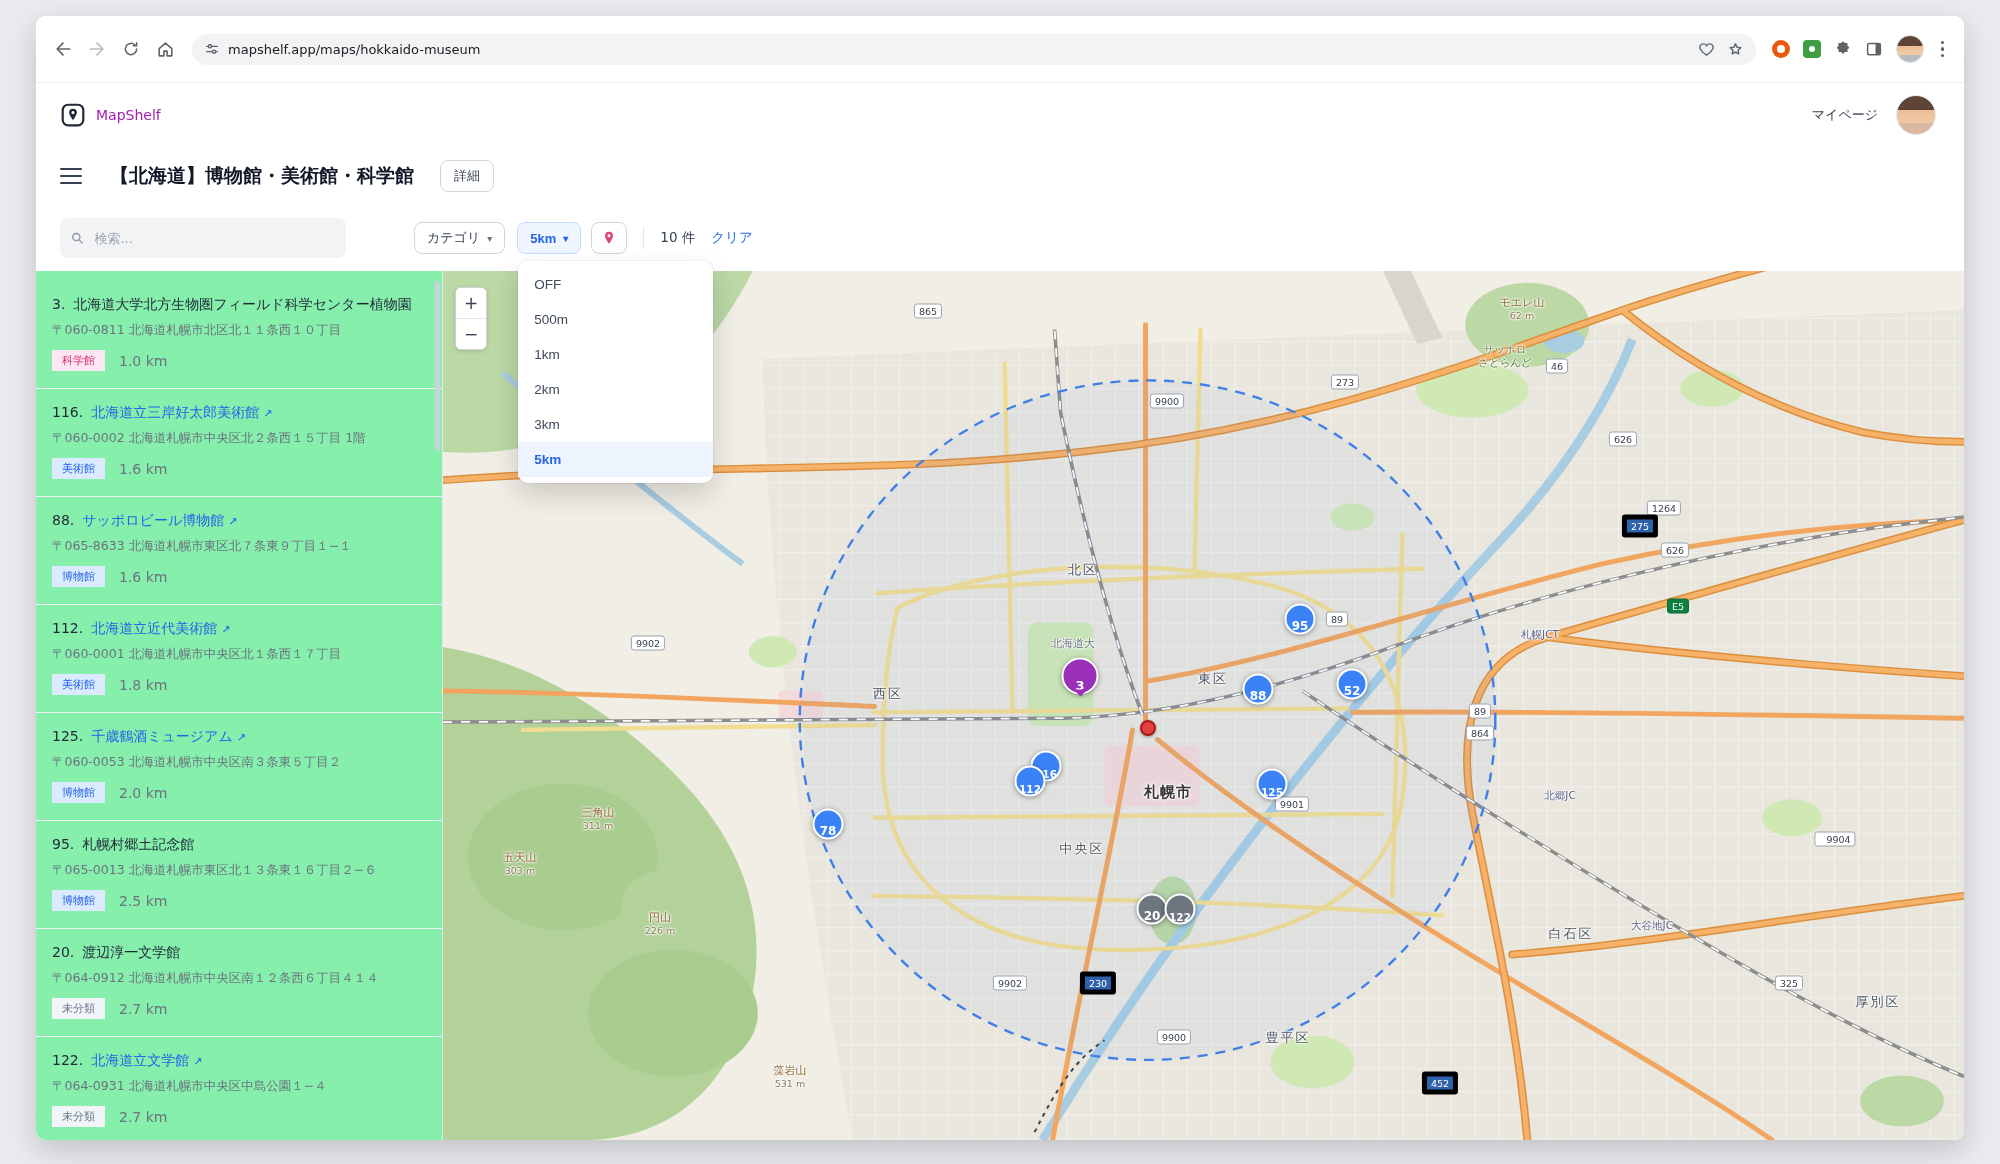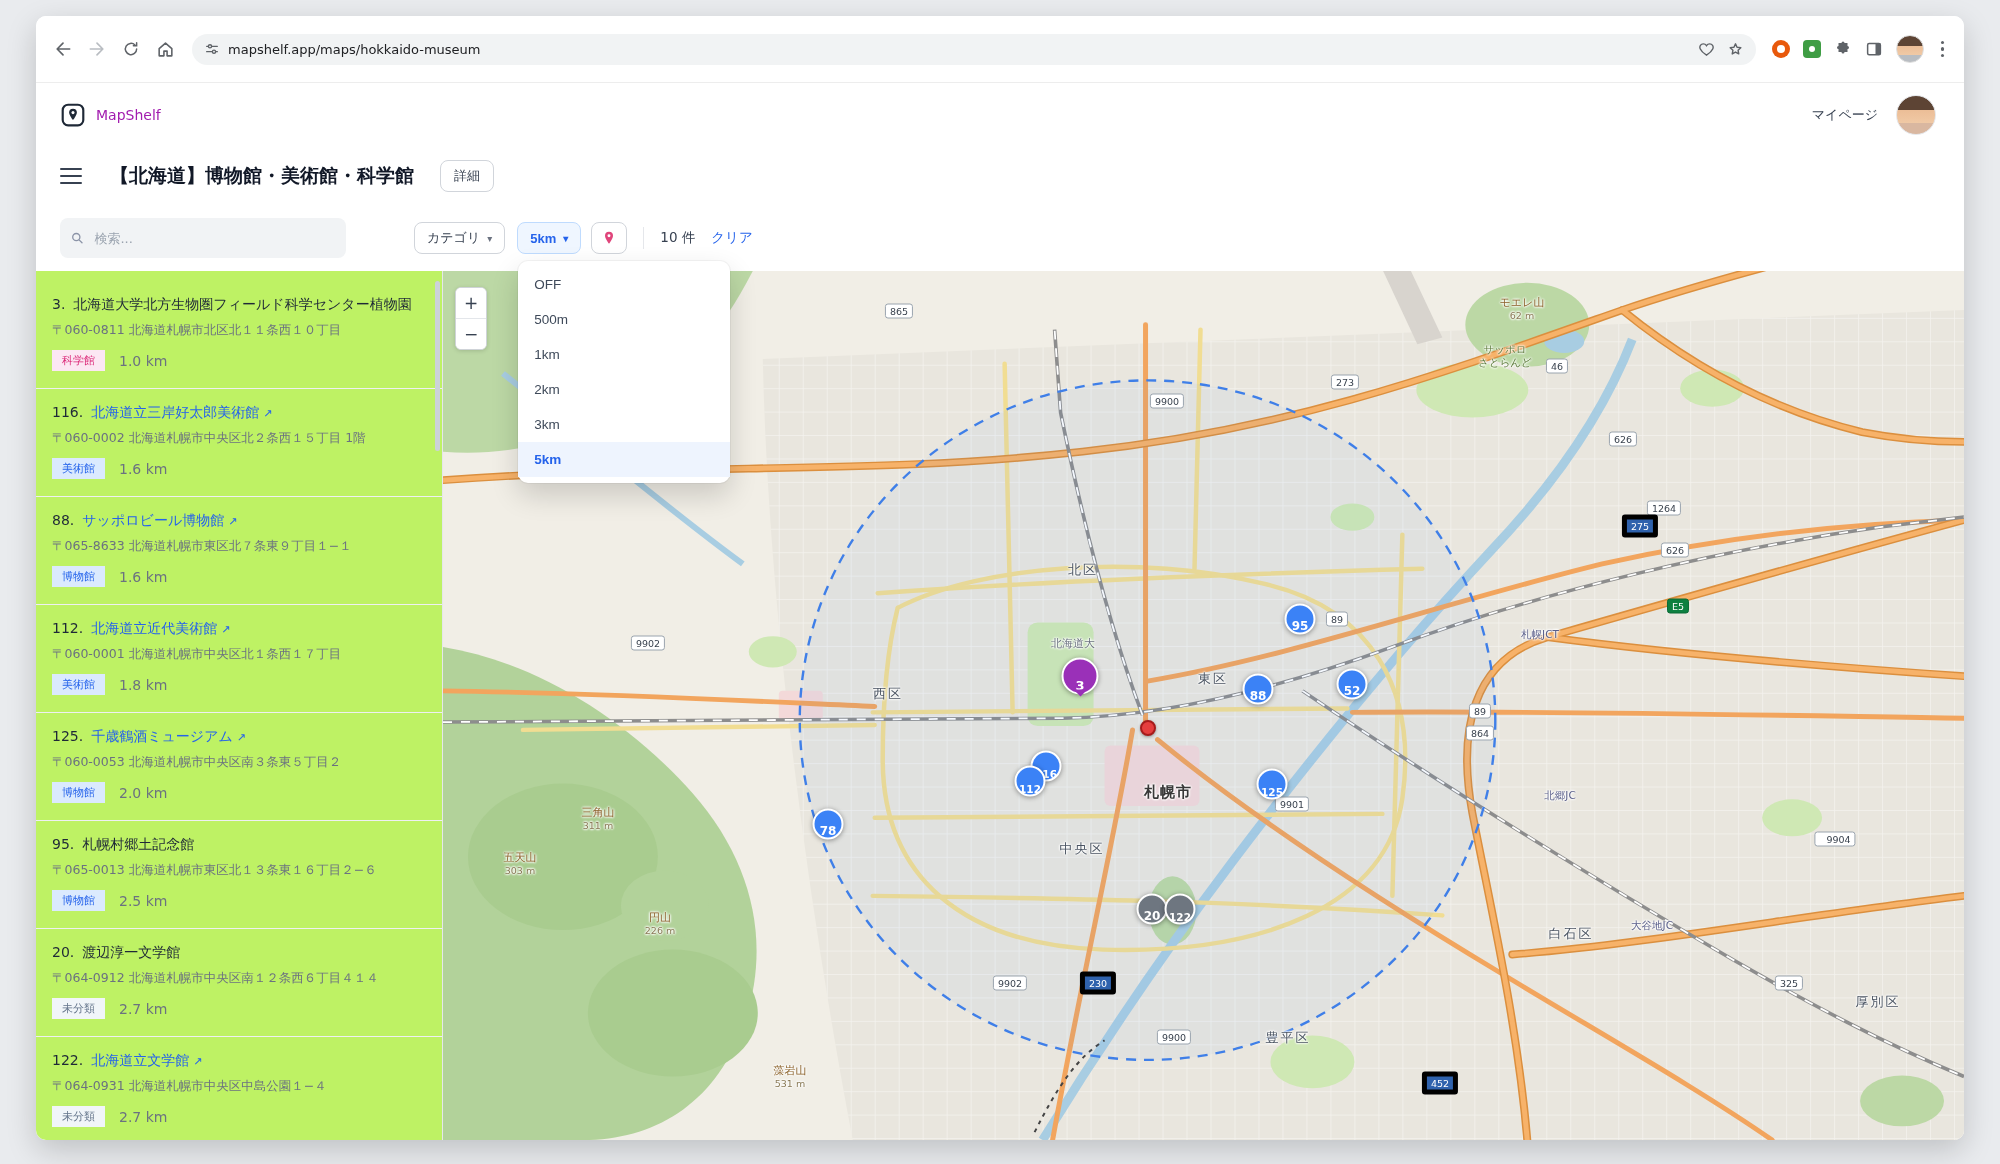--- a/index.html
+++ b/index.html
@@ -49,28 +49,28 @@
   .cat-btn{margin-left:68px;}
   .radius-btn{margin-left:12px;position:relative;background:#eff6ff;border-color:#bfdbfe;color:#2563eb;font-weight:bold;}
   .radius-btn .caret{color:#2563eb;}
   .caret{font-size:10px;color:#6b7280;}
   .pin-btn{margin-left:10px;width:36px;justify-content:center;padding:0;}
   .tb-sep{width:1px;height:22px;background:#e5e7eb;margin-left:16px;}
   .count{margin-left:16px;font-size:13.5px;color:#374151;white-space:nowrap;}
   .clear{margin-left:16px;font-size:13.5px;color:#2563eb;cursor:pointer;white-space:nowrap;}
 
   
-  .dd-panel{position:absolute;top:38px;left:0;width:212px;background:#fff;border-radius:10px;
+  .dd-panel{position:absolute;top:38px;left:0;width:195px;background:#fff;border-radius:10px;
      box-shadow:0 12px 28px rgba(0,0,0,.16),0 0 0 1px rgba(0,0,0,.04);padding:6px 0;z-index:60;font-weight:normal;}
   .dd-row{height:35px;display:flex;align-items:center;padding:0 16px;font-size:13.5px;color:#3f4a5a;cursor:pointer;}
   .dd-row.selected{background:#eef4fe;color:#2563eb;font-weight:bold;}
 
   
   .content{flex:1;display:flex;min-height:0;}
-  .sidebar{width:407px;flex:0 0 auto;border-right:1px solid #e5e7eb;overflow:hidden;position:relative;background:#bef264;padding-top:10px;box-sizing:border-box;}
+  .sidebar{width:407px;flex:0 0 auto;border-right:1px solid #e5e7eb;overflow:hidden;position:relative;background:#86efac;padding-top:10px;box-sizing:border-box;}
   .side-scroll{position:absolute;right:2px;top:10px;width:5px;height:170px;border-radius:3px;background:#ccd2d9;}
   .side-item{padding:15px 20px 17px 16px;border-bottom:1px solid #eef0f3;}
   .si-title{font-size:14px;color:#1f2937;white-space:nowrap;overflow:hidden;}
   .si-index{margin-right:8px;}
   .si-name.link{color:#2563eb;cursor:pointer;}
   .si-arrow{color:#2563eb;font-size:11px;margin-left:4px;}
   .si-addr{margin-top:8px;font-size:12.5px;color:#6b7280;white-space:nowrap;overflow:hidden;}
   .si-meta{margin-top:11px;display:flex;align-items:center;gap:14px;}
   .si-badge{font-size:11px;padding:3px 10px;border-radius:0;white-space:nowrap;}
   .badge-science{background:#fce7f3;color:#db2777;}
@@ -423,21 +423,21 @@
               <path d="M0,462 L620,458 C720,456 830,430 950,385 C1100,328 1280,285 1440,262 L1522,252"></path>
               <path d="M860,430 C990,520 1140,615 1290,705 C1370,752 1440,790 1522,825"></path>
               <path d="M700,455 C665,360 640,255 618,145 L612,60"></path>
             </g>
           </g>
           <path d="M592,882 C615,835 635,805 662,788" stroke="#444444" stroke-width="2" stroke-dasharray="4 5" fill="none"></path>
           <circle id="radius-circle" cx="705" cy="460" r="348" fill="#3b82f6" fill-opacity="0.05" stroke="#3f7fe8" stroke-width="2.4" stroke-dasharray="10 8"></circle>
         </svg>
 
         <div id="shield-layer">
-              <span class="shield sh-pref" style="left: 456px; top: 40px;">865</span>
+              <span class="shield sh-pref" style="left: 485px; top: 40px;">865</span>
               <span class="shield sh-pref" style="left: 724px; top: 130px;">9900</span>
               <span class="shield sh-pref" style="left: 902px; top: 111px;">273</span>
               <span class="shield sh-pref" style="left: 1114px; top: 95px;">46</span>
               <span class="shield sh-pref" style="left: 1180px; top: 168px;">626</span>
               <span class="shield sh-pref" style="left: 1221px; top: 237px;">1264</span>
               <span class="shield sh-nat" style="left: 1197px; top: 255px;">275</span>
               <span class="shield sh-pref" style="left: 1232px; top: 279px;">626</span>
               <span class="shield sh-exp" style="left: 1235px; top: 335px;">E5</span>
               <span class="shield sh-pref" style="left: 894px; top: 348px;">89</span>
               <span class="shield sh-pref" style="left: 205px; top: 372px;">9902</span>

